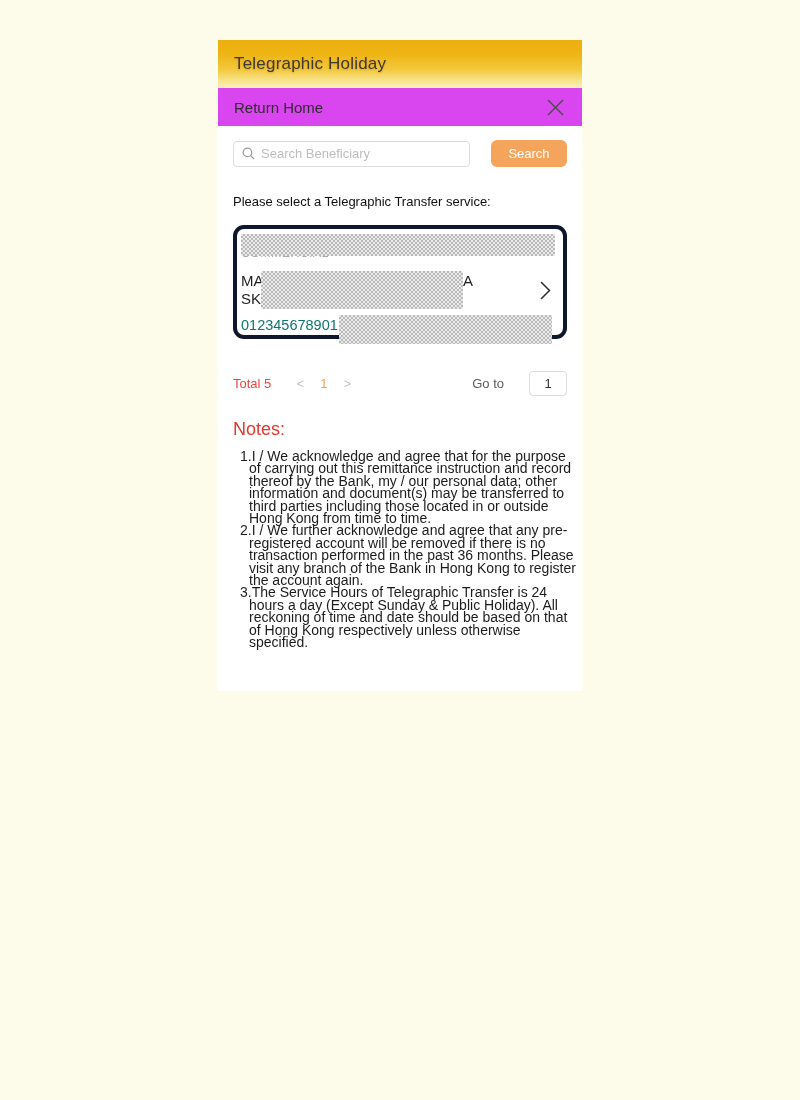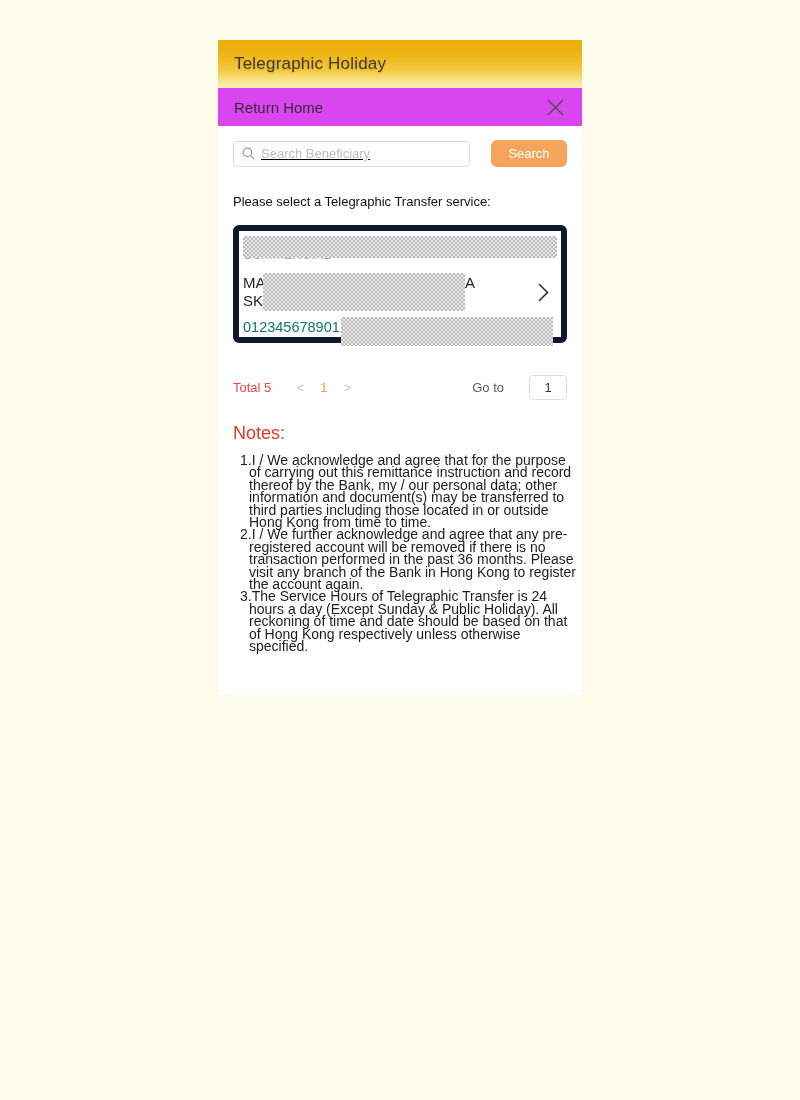--- a/index.html
+++ b/index.html
@@ -59,21 +59,20 @@
   .search-box {
     flex: 1;
     height: 26px;
     border: 1px solid #DCDCDC;
     border-radius: 4px;
     display: flex;
     align-items: center;
     padding: 0 8px;
     gap: 6px;
     background: #fff;
-    text-decoration: underline;
   }
   .search-box input {
     border: none;
     outline: none;
     flex: 1;
     font-size: 13px;
     color: #333;
     font-family: "Liberation Sans", sans-serif;
     background: transparent;
   }
@@ -90,22 +89,22 @@
     cursor: pointer;
   }
   .prompt {
     margin-top: 27px;
     font-size: 13px;
     color: #101010;
   }
   
   .card {
     margin-top: 16px;
-    border: 6px solid #0f172a;
-    border-radius: 6px;
+    border: 4px solid #0f172a;
+    border-radius: 11px;
     padding: 5px 8px 2px 4px;
     position: relative;
     background: #fff;
   }
   .redact {
     background-color: #EBEBEB;
     background-image:
       linear-gradient(45deg, #B9B9B9 25%, transparent 25%, transparent 75%, #B9B9B9 75%),
       linear-gradient(45deg, #B9B9B9 25%, transparent 25%, transparent 75%, #B9B9B9 75%);
     background-position: 0 0, 2px 2px;

